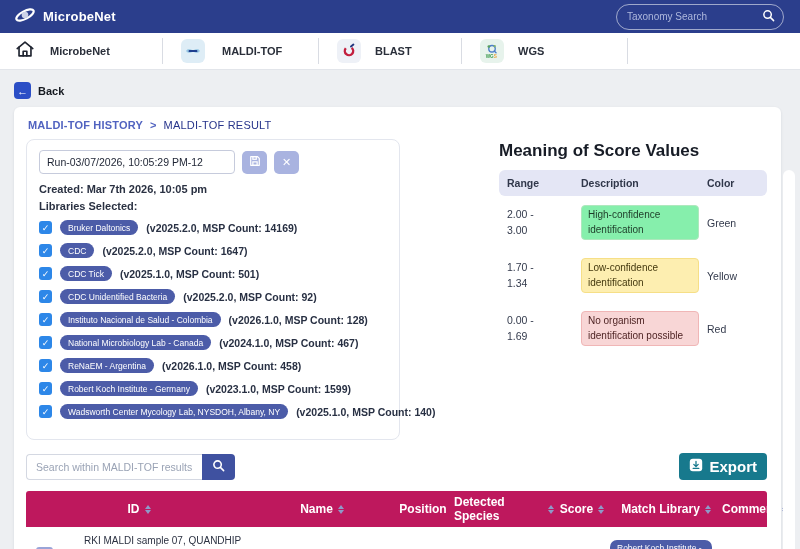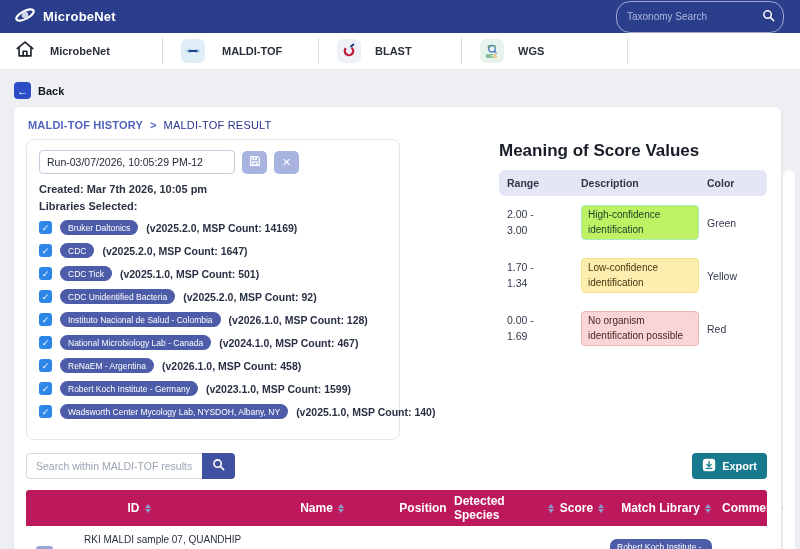--- a/index.html
+++ b/index.html
@@ -4,21 +4,21 @@
 <style>
   * { margin:0; padding:0; box-sizing:border-box; }
   html,body { width:800px; height:549px; overflow:hidden; }
   body { font-family:"Liberation Sans","DejaVu Sans",sans-serif; background:#edeff2; color:#222; }
   .page { width:800px; height:549px; display:flex; flex-direction:column; }
 
   
   .topbar { height:33px; background:#2b3e8c; display:flex; align-items:center; justify-content:space-between; padding:0 16px 0 14px; flex:0 0 auto; }
   .brand { display:flex; align-items:center; gap:7px; }
   .brand-name { color:#fff; font-size:13px; font-weight:bold; letter-spacing:.2px; }
-  .tax-search { display:flex; align-items:center; border:1px solid rgba(255,255,255,.55); border-radius:14px; height:32px; width:168px; padding:0 8px 0 10px; }
+  .tax-search { display:flex; align-items:center; border:1px solid rgba(255,255,255,.55); border-radius:14px; height:26px; width:168px; padding:0 8px 0 10px; }
   .tax-search input { flex:1; background:transparent; border:none; outline:none; color:#e8ebf7; font-size:10px; font-family:inherit; }
   .tax-search input::placeholder { color:#aeb8dd; }
 
   
   .mainnav { height:37px; background:#fff; display:flex; align-items:stretch; padding-left:14px; border-bottom:1px solid #e2e5ea; flex:0 0 auto; }
   .nav-item { display:flex; align-items:center; gap:14px; cursor:pointer; }
   .nav-item .label { font-size:11px; font-weight:bold; color:#2a2f3a; }
   .nav-sep { width:1px; background:#d9dce3; margin:5px 0; }
   .w1{width:148px;} .w2{width:155px;} .w3{width:142px;} .w4{width:165px;}
   .icon-chip { width:24px; height:24px; border-radius:6px; display:flex; align-items:center; justify-content:center; }
@@ -52,31 +52,31 @@
   .cbx { width:13px; height:13px; min-width:13px; background:#2d87e8; border-radius:3px; color:#fff; font-size:9px; display:flex; align-items:center; justify-content:center; cursor:pointer; }
   .lib-badge { background:#4c5ca8; color:#fff; font-size:8.5px; padding:2.5px 8px; border-radius:8px; white-space:nowrap; }
   .lib-details { font-size:10.5px; font-weight:600; color:#283043; white-space:nowrap; }
 
   .score-panel { margin-left:auto; width:268px; padding-top:2px; }
   .score-title { font-size:17px; font-weight:bold; color:#171c26; margin-bottom:9px; }
   .score-head { display:grid; grid-template-columns:66px 1fr 52px; background:#e4e6f5; border-radius:6px; padding:7px 8px; font-size:10.5px; font-weight:bold; color:#30374a; column-gap:8px; }
   .score-row { display:grid; grid-template-columns:66px 1fr 52px; padding:9px 8px; font-size:10.5px; color:#333a4c; column-gap:8px; align-items:center; }
   .score-range { line-height:1.5; }
   .score-badge { display:inline-block; font-size:10px; padding:2px 6px; border-radius:4px; width:fit-content; line-height:1.45; }
-  .sb-green { background:#bef264; border:1px solid #aee8bd; color:#1d3b28; }
+  .sb-green { background:#86efac; border:1px solid #aee8bd; color:#1d3b28; }
   .sb-yellow { background:#fdeeb0; border:1px solid #f6df87; color:#43380e; }
   .sb-red { background:#f8d6d6; border:1px solid #f0b6b6; color:#4a1f1f; }
 
   
   .toolbar { display:flex; align-items:center; justify-content:space-between; margin:13px 0 11px 0; }
   .search-group { display:flex; }
   .search-input { width:176px; height:26px; border:1px solid #d4d8e2; border-right:none; border-radius:4px 0 0 4px; font-size:10.5px; font-family:inherit; padding:0 9px; color:#333; outline:none; }
   .search-input::placeholder { color:#9aa3b5; }
   .search-btn { width:33px; height:26px; background:#3f51a0; border:none; border-radius:0 4px 4px 0; display:flex; align-items:center; justify-content:center; cursor:pointer; }
-  .export-btn { display:flex; align-items:center; gap:6px; background:#17798d; border:none; border-radius:4px; color:#fff; font-size:11px; font-weight:600; font-family:inherit; padding:5px 10px; cursor:pointer; }
+  .export-btn { display:flex; align-items:center; gap:6px; background:#17798d; border:none; border-radius:4px; color:#fff; font-size:15px; font-weight:600; font-family:inherit; padding:5px 10px; cursor:pointer; }
 
   
   .rt-head { display:grid; grid-template-columns:226px 140px 62px 100px 56px 112px 1fr; background:#be185d; color:#fff; border-radius:3px 3px 0 0; height:36px; align-items:center; font-size:12px; font-weight:bold; }
   .rt-hcell { display:flex; align-items:center; justify-content:center; gap:5px; }
   .sort { display:flex; flex-direction:column; align-items:center; gap:1px; cursor:pointer; }
   .tri-up { width:0; height:0; border-left:3px solid transparent; border-right:3px solid transparent; border-bottom:4px solid #8e9ac9; }
   .tri-down { width:0; height:0; border-left:3px solid transparent; border-right:3px solid transparent; border-top:4px solid #8e9ac9; }
   .rt-row { display:grid; grid-template-columns:34px 24px 168px 140px 62px 100px 56px 112px 1fr; align-items:center; border-bottom:1px solid #e6e8ef; padding:7px 0; min-height:40px; }
   .expand-btn { width:17px; height:17px; background:#99a4d8; border:none; border-radius:3px; color:#fff; font-size:12px; line-height:1; display:flex; align-items:center; justify-content:center; cursor:pointer; margin-left:10px; }
   .dot { width:10px; height:10px; border-radius:50%; background:#3ecf70; }

